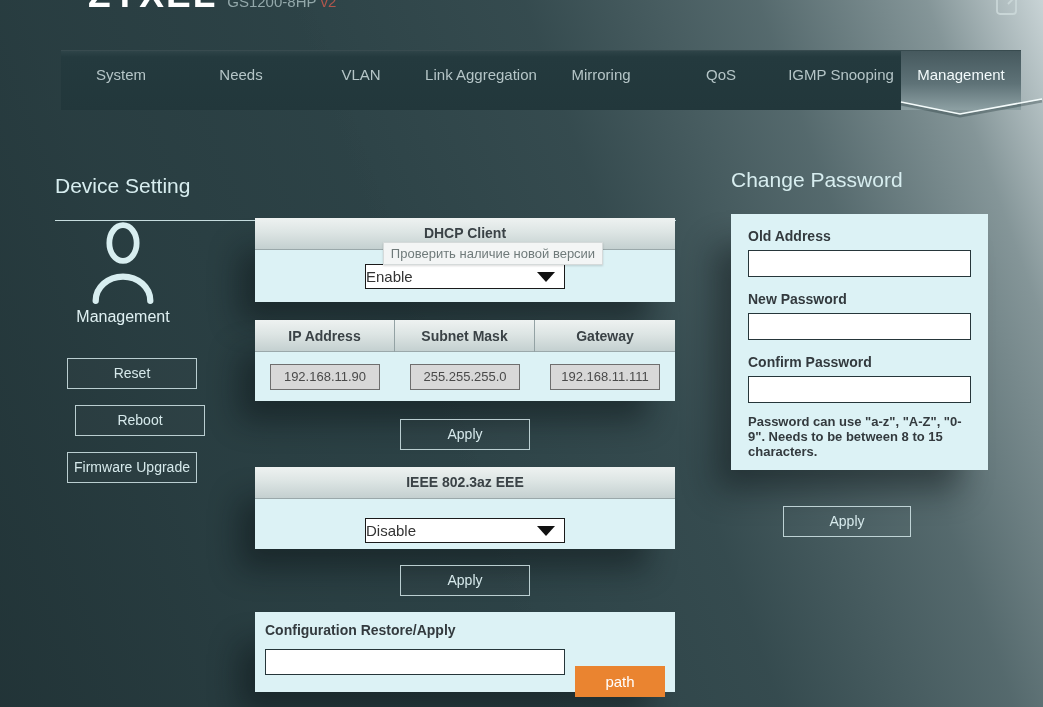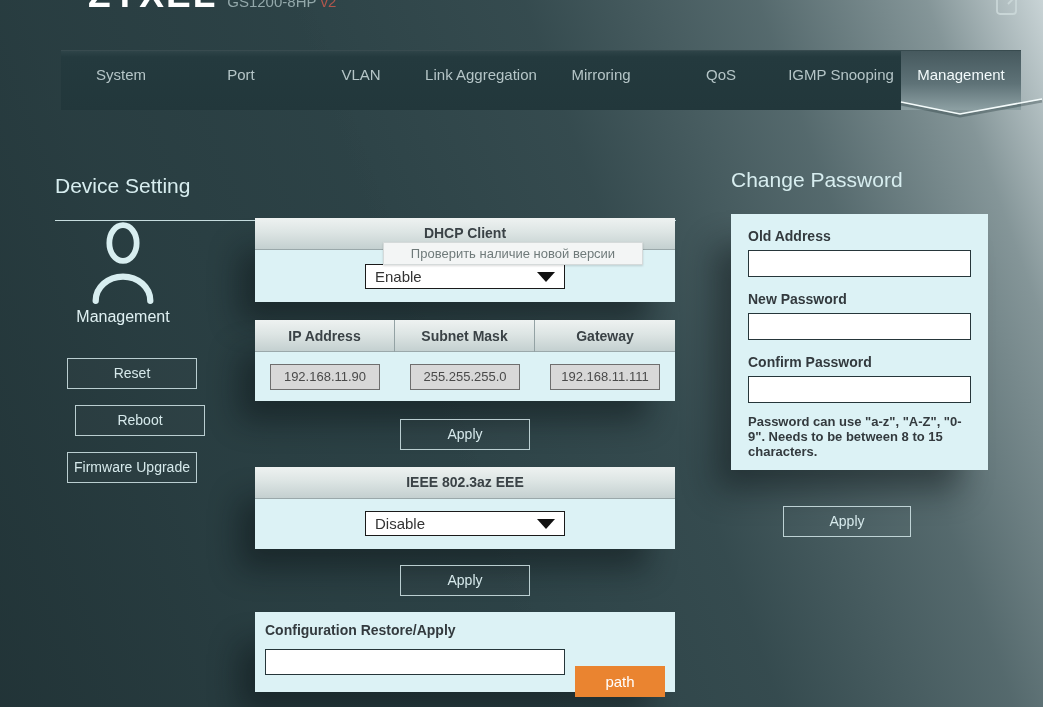--- a/index.html
+++ b/index.html
@@ -55,25 +55,25 @@
   #p-cfg{top:612px;height:80px;background:#dcf2f5;box-shadow:-22px 26px 30px -6px rgba(8,16,18,0.45);}
   .head-cols{display:flex;}
   .head-cols .hc{width:140px;height:33px;line-height:32px;}
   .head-cols .hc:nth-child(-n+2){border-right:1px solid #93a2a4;}
   .net-body{height:49px;display:flex;justify-content:center;}
   .net-cell{width:140px;display:flex;align-items:center;justify-content:center;}
   .ro-input{width:110px;height:26px;background:#d8d8d8;border:1px solid #6e6e6e;
             text-align:center;font-size:13px;color:#4a4a4a;}
   .select{position:absolute;left:110px;width:200px;height:25px;background:#ffffff;
           border:1px solid #1a1a1a;display:flex;align-items:center;cursor:pointer;}
-  .select .val{flex:1;font-size:15px;color:#333;padding-left:9px;}
+  .select .val{flex:1;font-size:15px;color:#333;}
   .sel-arrow{width:0;height:0;border-left:9px solid transparent;border-right:9px solid transparent;
              border-top:10px solid #111;margin-right:9px;}
-  #sel-dhcp{top:14px;}  #sel-eee{top:12px;}
-  .tooltip{position:absolute;left:383px;top:242px;width:260px;height:23px;z-index:5;
+  #sel-dhcp{top:14px;}  #sel-eee{top:19px;}
+  .tooltip{position:absolute;left:383px;top:242px;width:220px;height:23px;z-index:5;
            background:#f3f5f5;border:1px solid #d5dada;color:#6f7a7a;font-size:13px;
            text-align:center;line-height:21px;box-shadow:0 1px 2px rgba(0,0,0,0.15);}
   .cfg-label{position:absolute;left:10px;top:10px;font-size:14px;font-weight:bold;color:#333a3e;}
   .cfg-input{position:absolute;left:10px;top:37px;width:300px;height:26px;background:#fff;
              border:1px solid #26363a;font-size:14px;padding:0 6px;color:#333;}
   .path-btn{position:absolute;left:320px;top:34px;width:90px;height:31px;background:#ea8430;
             border:none;color:#ffffff;font-size:15px;text-align:center;line-height:31px;cursor:pointer;margin-top:20px;}
   
   .cp-panel{position:absolute;left:731px;top:214px;width:257px;height:256px;background:#dcf2f5;
             padding:14px 17px 0 17px;box-shadow:-22px 26px 30px -6px rgba(8,16,18,0.45);}
@@ -91,21 +91,21 @@
   <div class="logo">
     <span class="brand">ZYXEL</span><span class="model">GS1200-8HP</span><span class="ver">v2</span>
   </div>
   <svg class="logout" viewBox="0 0 26 26">
     <rect x="2" y="4" width="19" height="18" rx="3" fill="none" stroke="#c9d6d7" stroke-width="1.8"></rect>
     <path d="M13 12 L21 4 M16 4 h5 v5" fill="none" stroke="#c9d6d7" stroke-width="1.8"></path>
   </svg>
 
   <div class="nav">
     <div class="tab">System</div>
-    <div class="tab">Port</div>
+    <div class="tab">Needs</div>
     <div class="tab">VLAN</div>
     <div class="tab">Link Aggregation</div>
     <div class="tab">Mirroring</div>
     <div class="tab">QoS</div>
     <div class="tab">IGMP Snooping</div>
     <div class="tab active">Management</div>
   </div>
   <svg class="chevron" viewBox="0 0 148 32">
     <polyline points="6,12 65,24 147,9" fill="none" stroke="rgba(20,40,44,0.30)" stroke-width="3" transform="translate(0,2)"></polyline>
     <polyline points="6,12 65,24 147,9" fill="none" stroke="#f4fbfb" stroke-width="1.6"></polyline>

